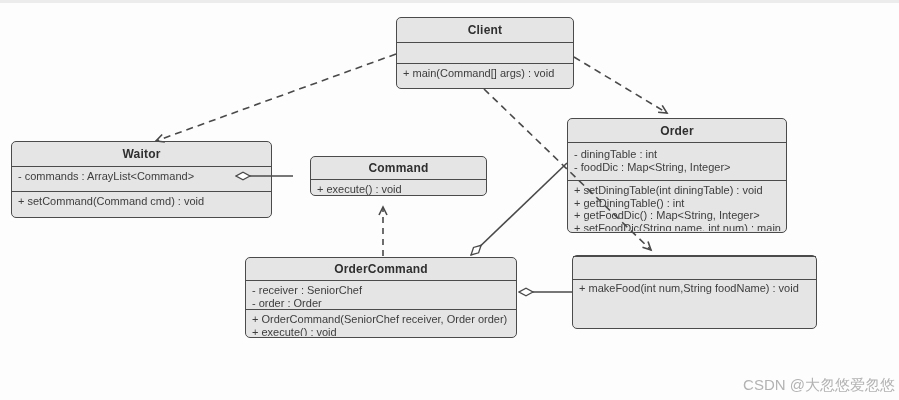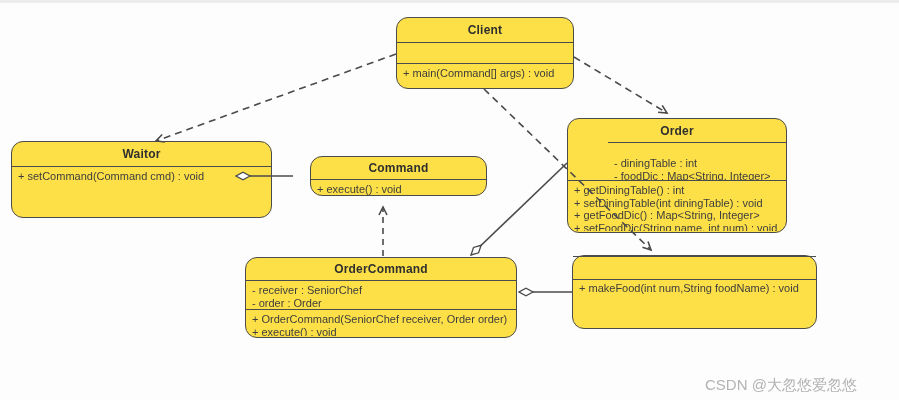--- a/index.html
+++ b/index.html
@@ -4,23 +4,23 @@
 <style>
   html,body{margin:0;padding:0;}
   body{
     width:899px;height:400px;position:relative;overflow:hidden;
     background:#fdfdfd;
     font-family:"Liberation Sans", sans-serif;
   }
   .top-strip{position:absolute;left:0;top:0;width:899px;height:3px;background:#ececec;}
   .uml-class{
     position:absolute;
-    background:#fde047;
+    background:#e5e5e5;
     border:1.6px solid #4b4b4b;
-    border-radius:12px;
+    border-radius:5px;
     box-sizing:border-box;
     color:#3d3d3d;
     z-index:2;
   }
   .uml-title{
     font-weight:bold;font-size:12px;text-align:center;
     display:flex;align-items:center;justify-content:center;
     box-sizing:border-box;color:#2f2f2f;letter-spacing:.2px;
   }
   .uml-comp{
@@ -42,77 +42,80 @@
   #cls-waitor .uml-title{height:24px;}
   #cls-waitor .comp-attrs{height:25px;}
   #cls-waitor .comp-methods{height:25px;}
 
   #cls-command{left:310px;top:156px;width:177px;height:40px;}
   #cls-command .uml-title{height:22px;}
   #cls-command .comp-methods{height:22px;}
 
   #cls-order{left:567px;top:118px;width:220px;height:115px;}
   #cls-order .uml-title{height:23px;}
-  #cls-order .comp-attrs{height:38px;padding-top:14px;margin-left:40px;}
+  #cls-order .comp-attrs{height:38px;padding-top:5px;}
   #cls-order .comp-methods{height:51px;}
 
   #cls-ordercommand{left:245px;top:257px;width:272px;height:81px;}
   #cls-ordercommand .uml-title{height:22px;}
   #cls-ordercommand .comp-attrs{height:29px;}
   #cls-ordercommand .comp-methods{height:27px;}
 
   #cls-seniorchef{left:572px;top:255px;width:245px;height:74px;}
   #cls-seniorchef .uml-title{height:21px;}
   #cls-seniorchef .comp-attrs{height:23px;}
   #cls-seniorchef .comp-methods{height:26px;padding-top:2px;}
 
   svg.connectors{position:absolute;left:0;top:0;z-index:3;pointer-events:none;}
   .watermark{
     position:absolute;left:705px;top:376px;width:190px;
-    font-size:15px;color:#b3b3b3;white-space:nowrap;
+    font-size:15px;color:#b3b3b3;text-align:right;white-space:nowrap;
   }
 </style>
 </head>
 <body>
 
 <div class="top-strip"></div>
 
 <div id="cls-client" class="uml-class">
   <div class="uml-title">Client</div>
   <div class="uml-comp comp-attrs"></div>
   <div class="uml-comp comp-methods">
       <div class="member">+ main(Command[] args) : void</div>
     </div>
 </div>
 
 <div id="cls-waitor" class="uml-class">
   <div class="uml-title">Waitor</div>
+  <div class="uml-comp comp-attrs">
+      <div class="member">- commands :  ArrayList&lt;Command&gt;</div>
+    </div>
   <div class="uml-comp comp-methods">
       <div class="member">+ setCommand(Command cmd) : void</div>
     </div>
 </div>
 
 <div id="cls-command" class="uml-class">
   <div class="uml-title">Command</div>
   <div class="uml-comp comp-methods">
       <div class="member">+ execute() : void</div>
     </div>
 </div>
 
 <div id="cls-order" class="uml-class">
   <div class="uml-title">Order</div>
   <div class="uml-comp comp-attrs">
       <div class="member">- diningTable : int</div>
       <div class="member">- foodDic :   Map&lt;String, Integer&gt;</div>
     </div>
   <div class="uml-comp comp-methods">
+      <div class="member">+ setDiningTable(int diningTable) : void</div>
       <div class="member">+ getDiningTable() : int</div>
-      <div class="member">+ setDiningTable(int diningTable) : void</div>
       <div class="member">+ getFoodDic() : Map&lt;String, Integer&gt;</div>
-      <div class="member">+ setFoodDic(String name, int num) : void</div>
+      <div class="member">+ setFoodDic(String name, int num) : main</div>
     </div>
 </div>
 
 <div id="cls-ordercommand" class="uml-class">
   <div class="uml-title">OrderCommand</div>
   <div class="uml-comp comp-attrs">
       <div class="member">- receiver : SeniorChef</div>
       <div class="member">- order : Order</div>
     </div>
   <div class="uml-comp comp-methods">

